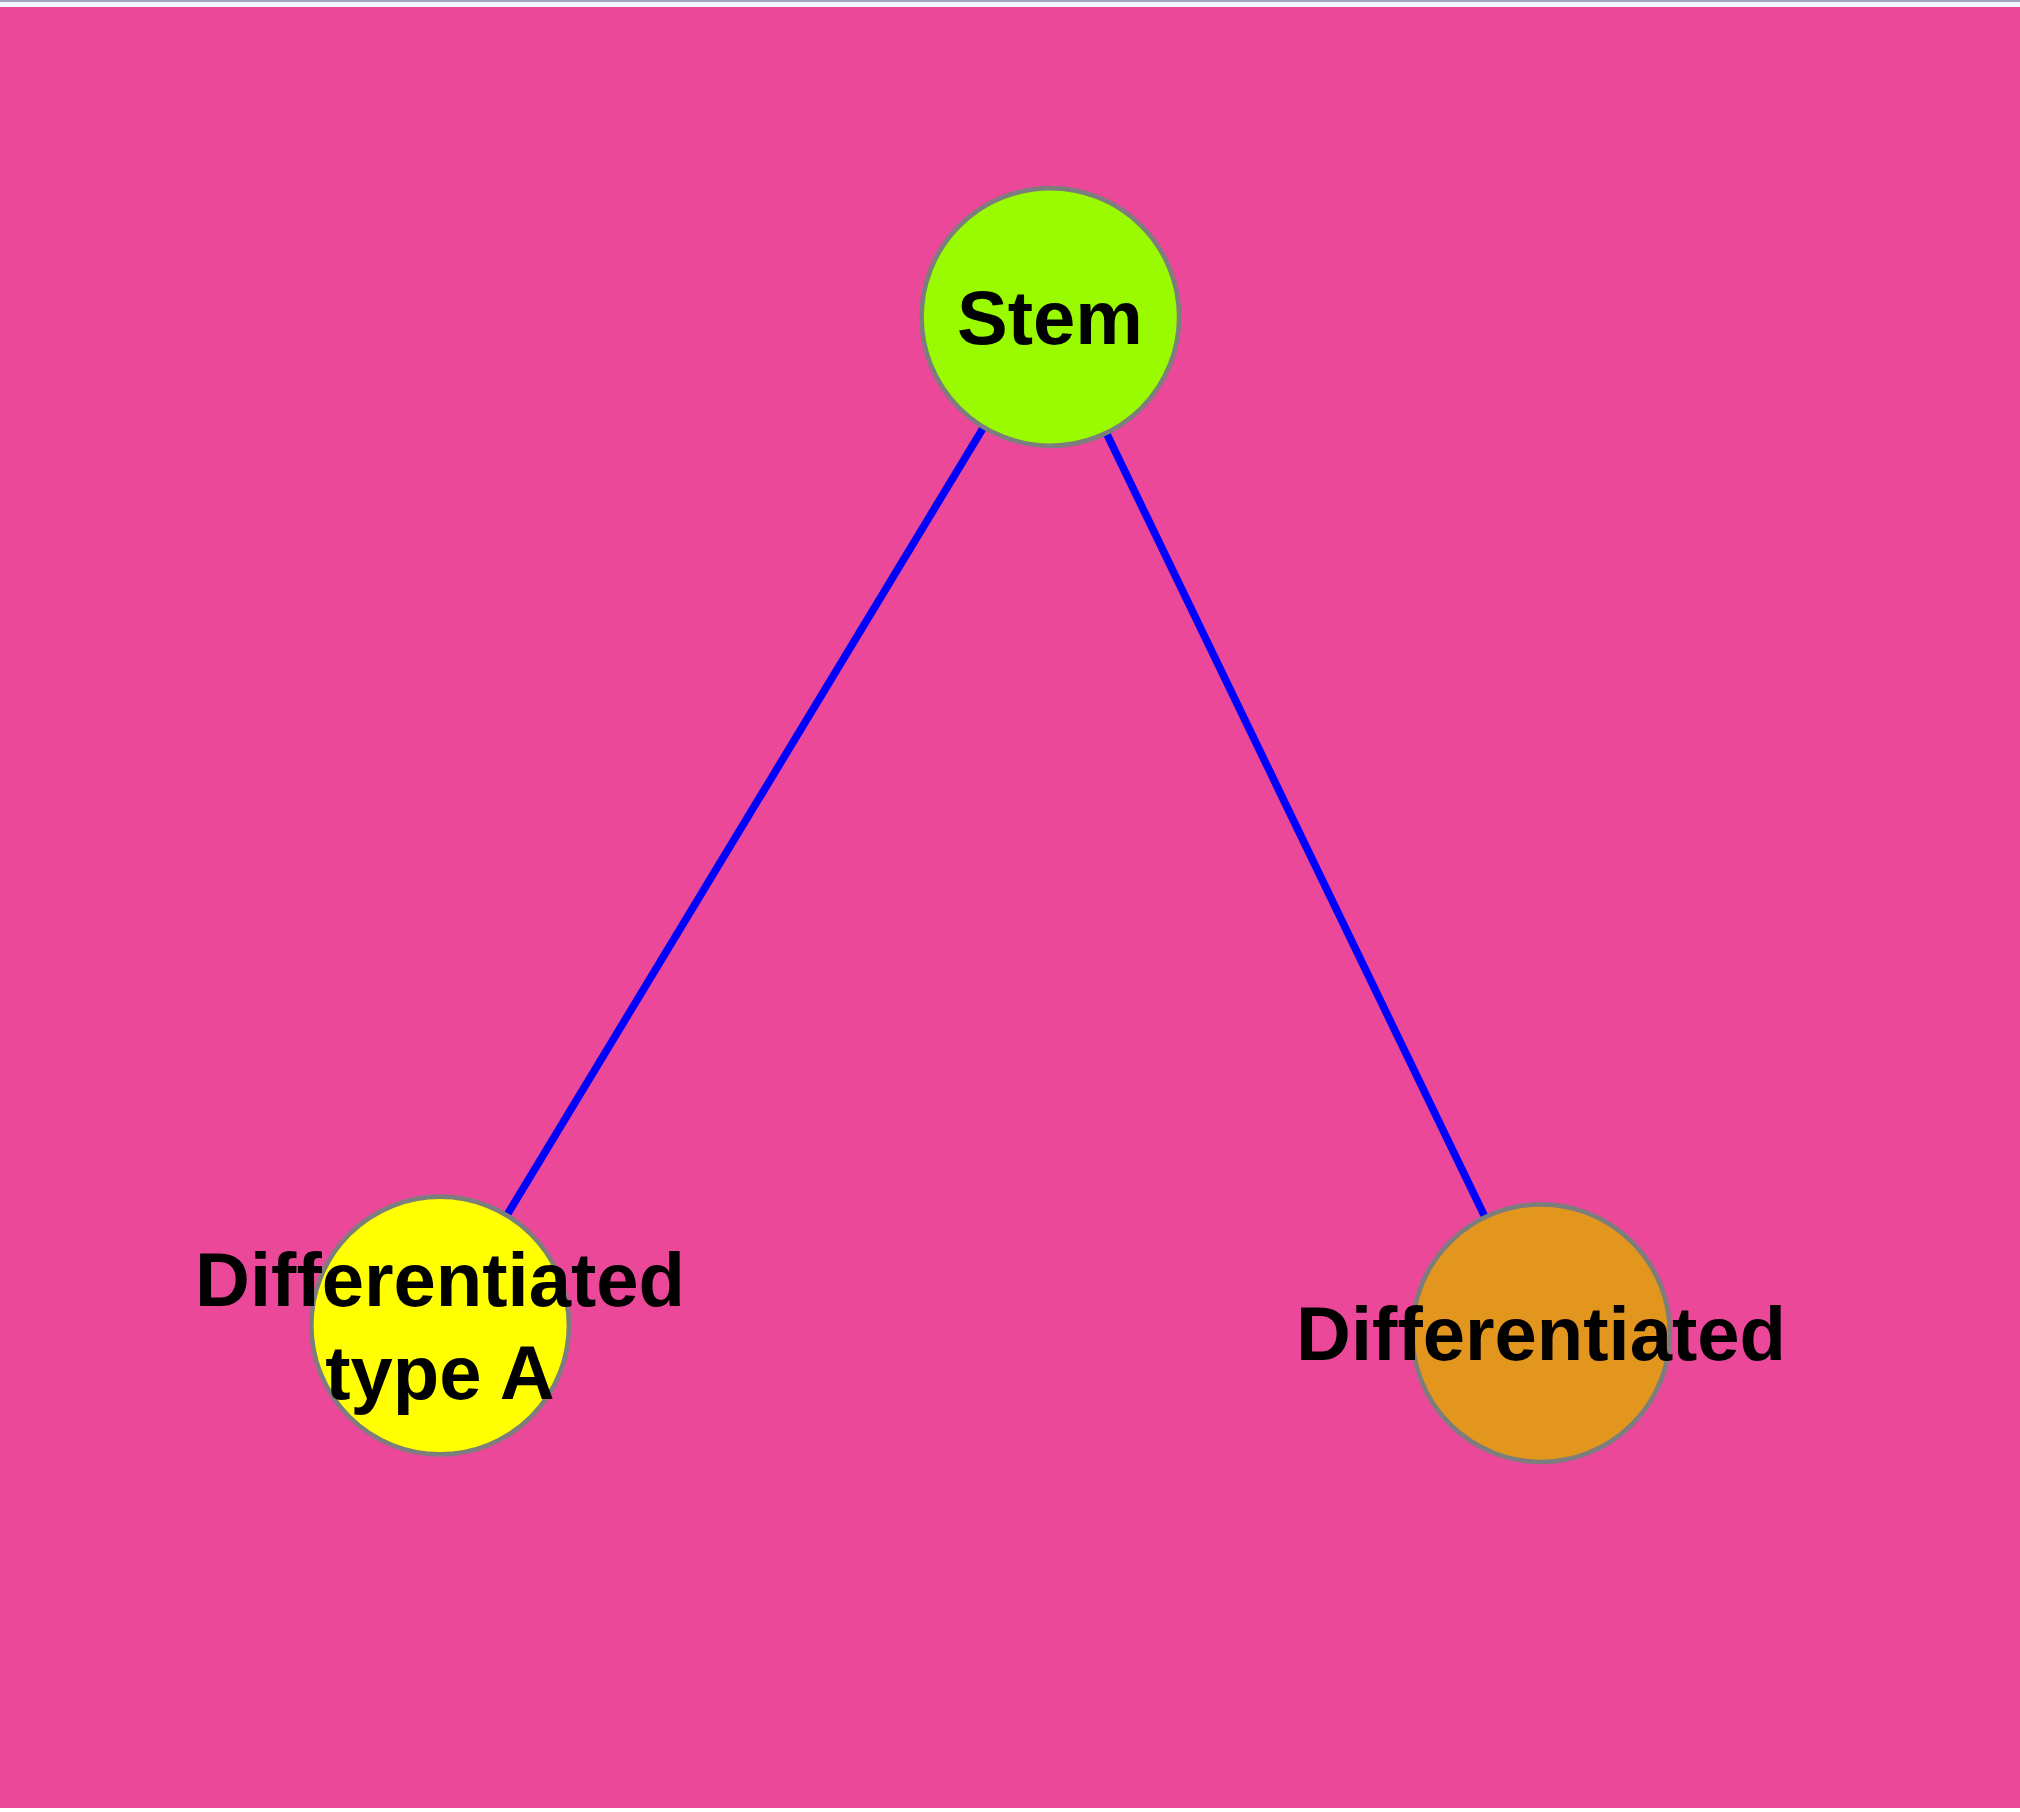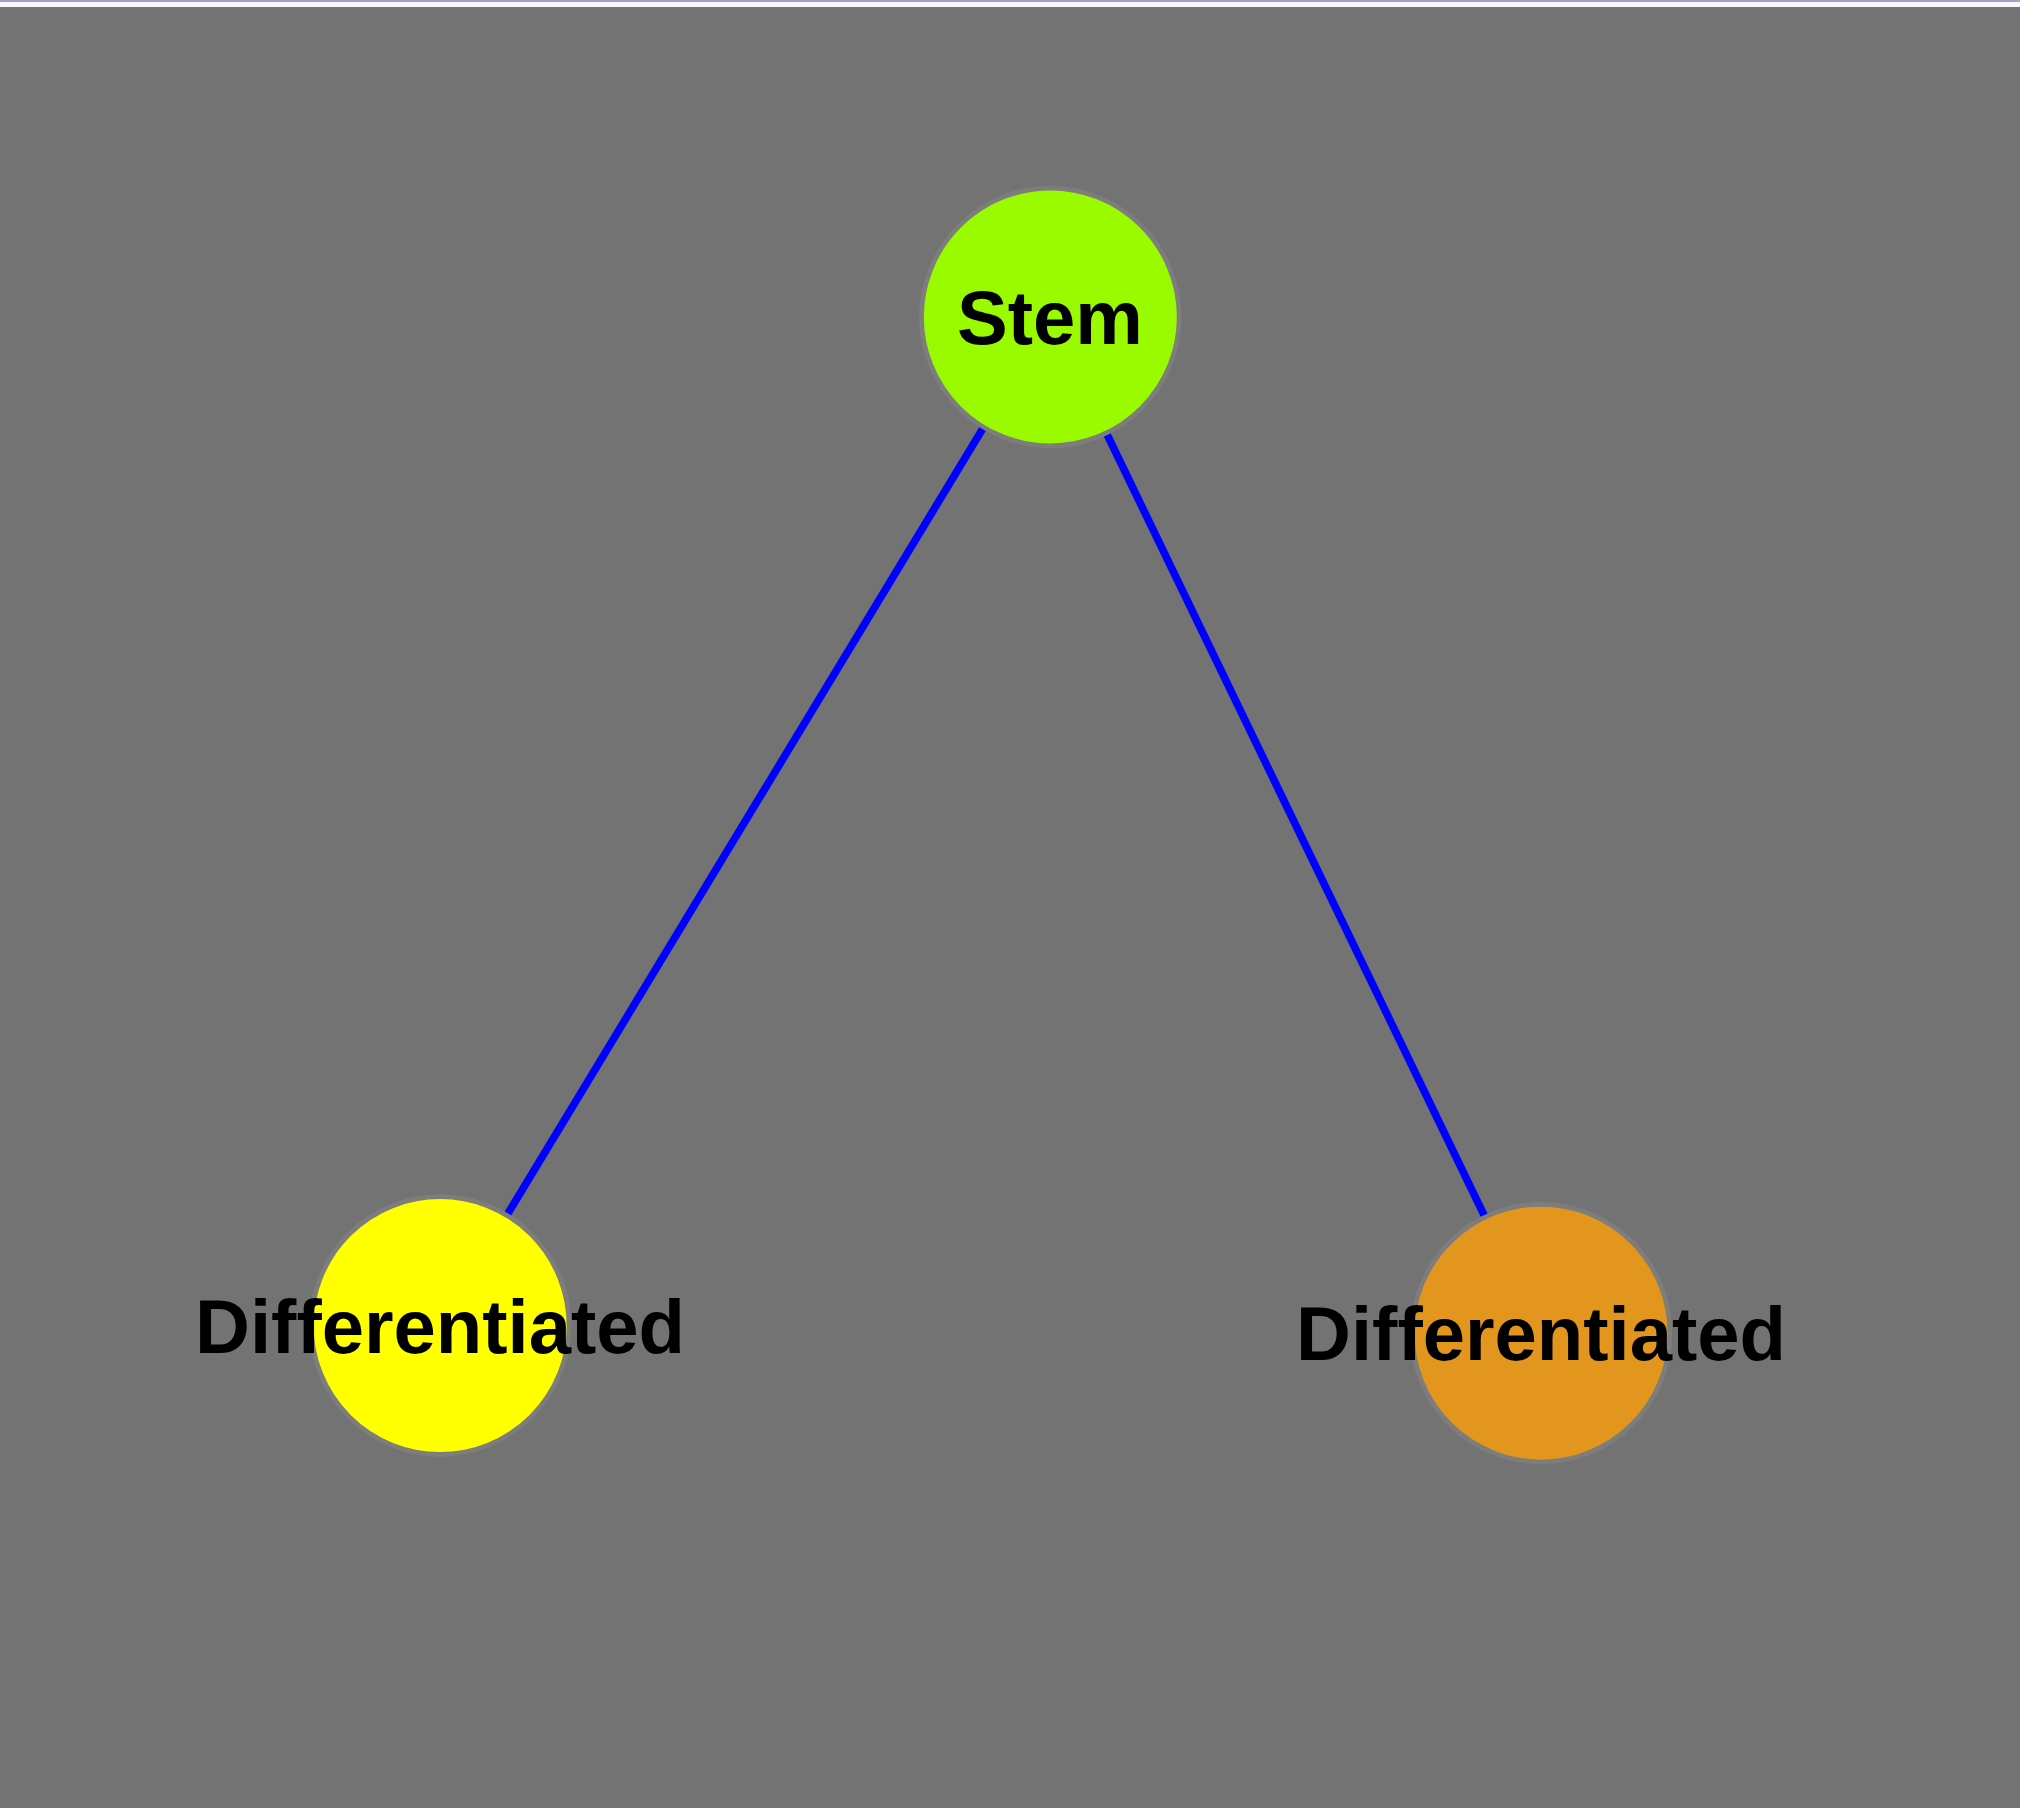--- a/index.html
+++ b/index.html
@@ -6,21 +6,21 @@
     margin: 0;
     padding: 0;
     width: 2021px;
     height: 1812px;
     font-family: "Liberation Sans", sans-serif;
   }
   .canvas {
     position: relative;
     width: 2021px;
     height: 1812px;
-    background: #737373;
+    background: #ec4899;
     overflow: hidden;
   }
   
   .window-top-edge {
     position: absolute;
     top: 0; left: 0; right: 0;
     height: 6.8px;
     background: #F6F6FE;
     border-top: 2.5px solid #A2A2BE;
     box-sizing: border-box;
@@ -73,20 +73,21 @@
     <circle cx="519" cy="1564" r="152" fill="#FFFF00" stroke="#7D7D7D"></circle>
     <circle cx="1818" cy="1573" r="152" fill="#E3961E" stroke="#7D7D7D"></circle>
   </svg>
 
   <div class="node-label" style="left:1050px; top:317px;">
     <span>Stem</span>
   </div>
 
   <div class="node-label" style="left:440px; top:1326px;">
     <span>Differentiated</span>
+    <span>type A</span>
   </div>
 
   <div class="node-label" style="left:1541px; top:1333px;">
     <span>Differentiated</span>
   </div>
 
 </div>
 
 
 </body></html>

